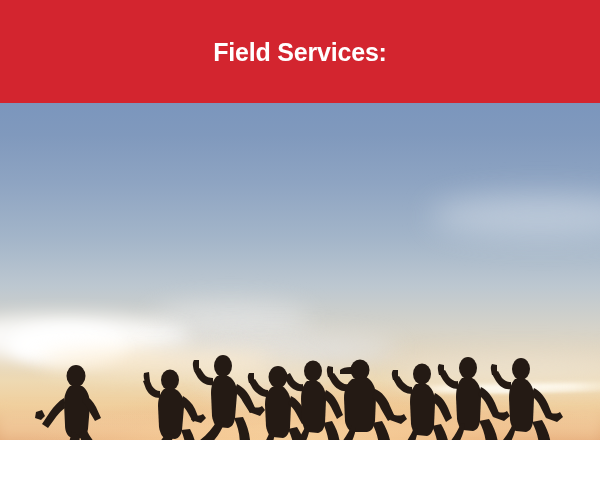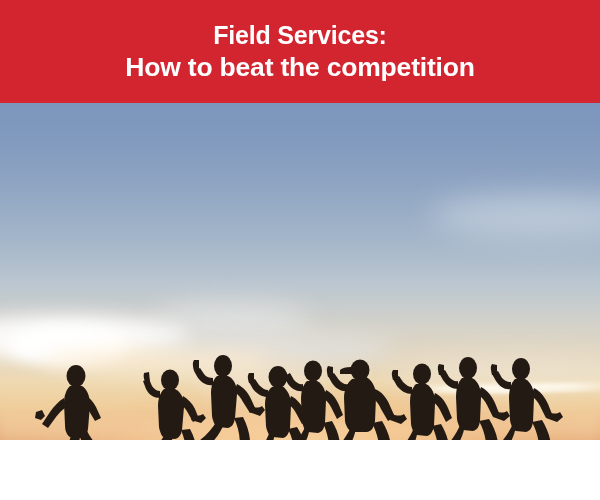--- a/index.html
+++ b/index.html
@@ -193,21 +193,20 @@
   #runners { position: absolute; left: 0; top: 0; width: 600px; height: 397px; }
   #runners svg { display: block; }
 </style>
 </head>
 <body>
 
 <div id="poster">
 
   <div id="banner">
     <div class="banner-line" id="banner-line-1">Field Services:</div>
-    <div class="banner-line" id="banner-line-2">How to beat the competition</div>
   </div>
 
   <div id="photo">
 
     <div class="layer" id="sky"></div>
 
     <div class="cloud" id="cloud-hi-right"></div>
     <div class="cloud" id="cloud-mid-puff"></div>
     <div class="cloud" id="cloud-left-low"></div>
     <div class="cloud" id="cloud-left-puff"></div>

